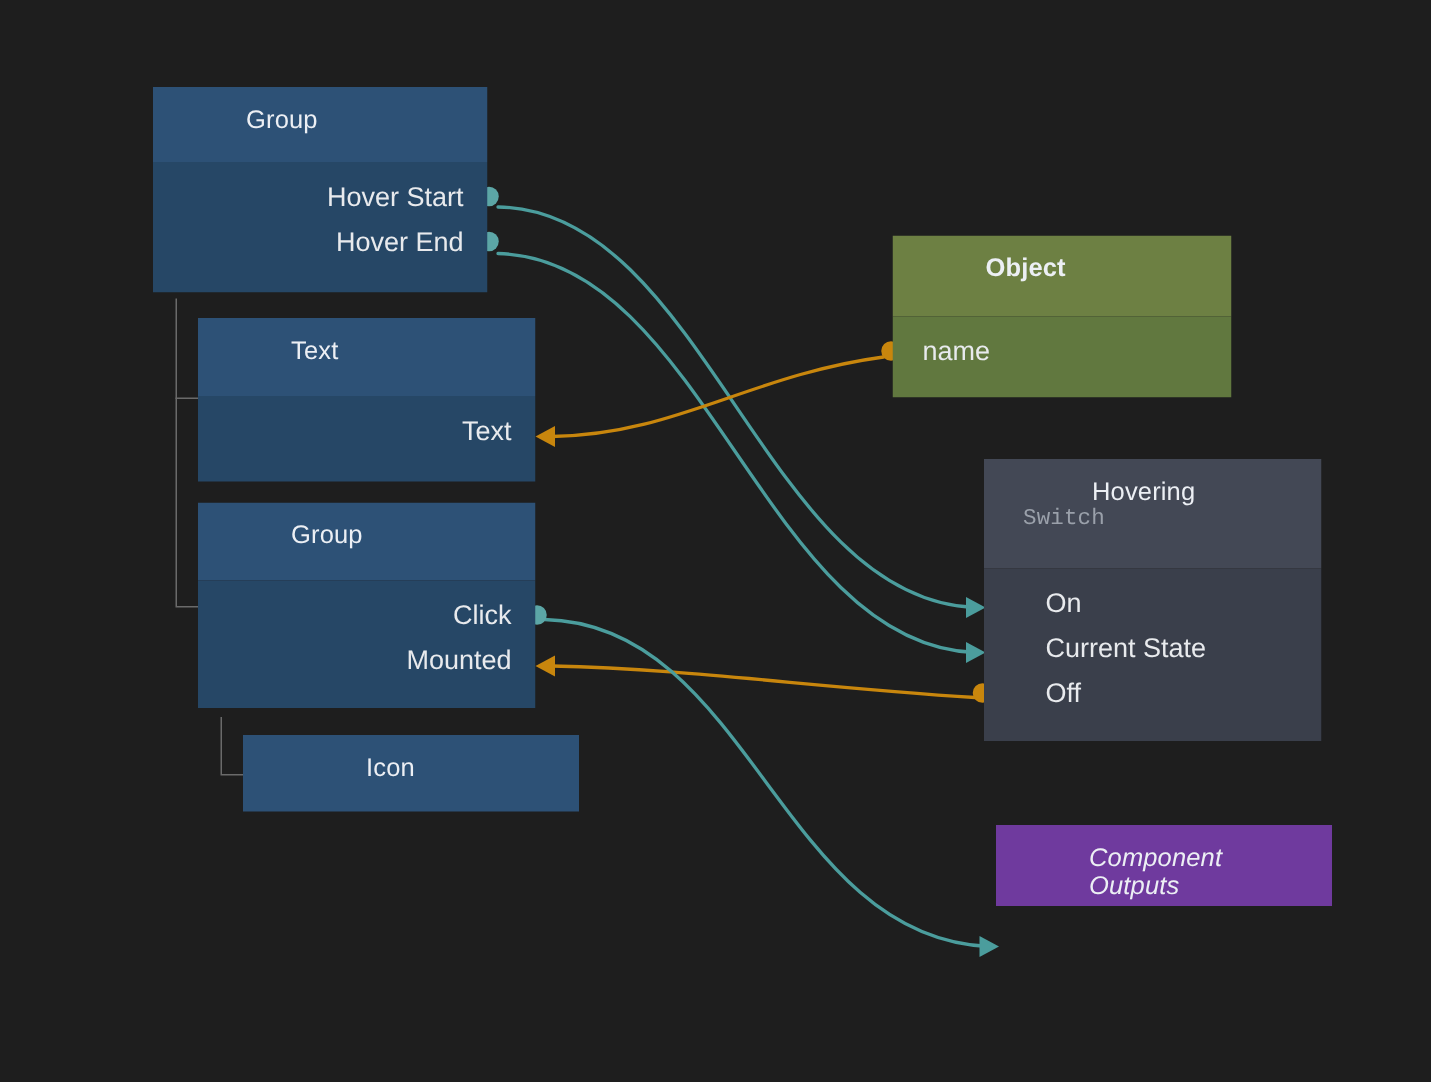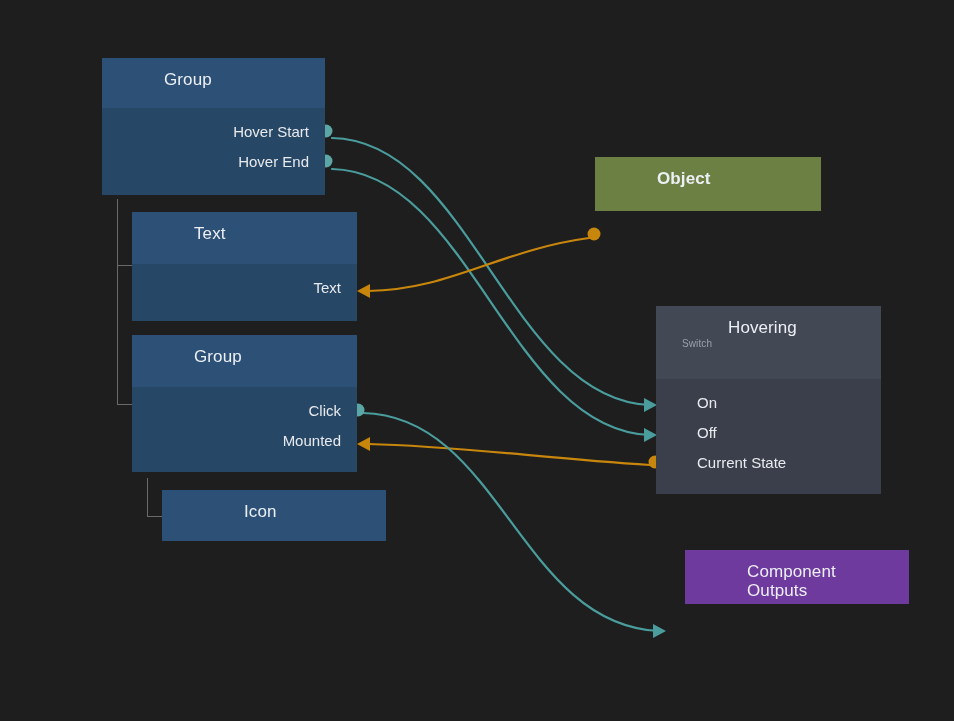--- a/index.html
+++ b/index.html
@@ -37,36 +37,37 @@
     padding: 12px 16px 10px 16px;
     line-height: 1.12;
   }
   .node-title {
     font-size: 17px;
     color: #eceff4;
     letter-spacing: 0.1px;
     margin-left: 46px;
   }
   .node-subtitle {
-    font-size: 10px;
+    font-size: 15px;
     color: #9aa0aa;
     letter-spacing: 0.1px;
     margin-top: 1px;
+    font-family: Liberation Mono, monospace;
   }
   .node-body {
     box-sizing: border-box;
     position: relative;
     padding: 8px 0 12px 0;
   }
   .port {
     position: relative;
     height: 30px;
     display: flex;
     align-items: center;
-    font-size: 15px;
+    font-size: 18px;
     color: #e8eaed;
     box-sizing: border-box;
   }
   .port.out {
     justify-content: flex-end;
     padding-right: 16px;
   }
   .port.in {
     justify-content: flex-start;
     padding-left: 20px;
@@ -166,38 +167,43 @@
       </div>
       <div class="node n-blue" style="left: 162px; top: 490px; width: 224px; height: 51px;">
         <div class="node-header" style="height: 64px; padding-left: 36px;">
           <div class="node-title">Icon</div>
         </div>
       </div>
       <div class="node n-green" style="left: 595px; top: 157px; width: 226px; height: 108px;">
         <div class="node-header" style="height: 54px; font-weight: bold;">
           <div class="node-title">Object</div>
         </div>
+        <div class="node-body" style="height: 54px;">
+          <div class="port in">
+            <span>name</span>
+          </div>
+        </div>
       </div>
       <div class="node n-grey" style="left: 656px; top: 306px; width: 225px; height: 188px;">
         <div class="node-header" style="height: 73px;">
           <div class="node-title">Hovering</div>
           <div class="node-subtitle">Switch</div>
         </div>
         <div class="node-body" style="height: 115px; padding-left: 21px;">
           <div class="port in">
             <span>On</span>
           </div>
           <div class="port in">
+            <span>Current State</span>
+          </div>
+          <div class="port in">
             <span>Off</span>
           </div>
-          <div class="port in">
-            <span>Current State</span>
-          </div>
-        </div>
-      </div>
-      <div class="node n-purple" style="left: 685px; top: 550px; width: 224px; height: 76px;">
+        </div>
+      </div>
+      <div class="node n-purple" style="left: 664px; top: 550px; width: 224px; height: 76px; font-style: italic;">
         <div class="node-header" style="height: 54px;">
           <div class="node-title">Component Outputs</div>
         </div>
       </div>
     </div>
 
 </div>
 
 </body></html>

